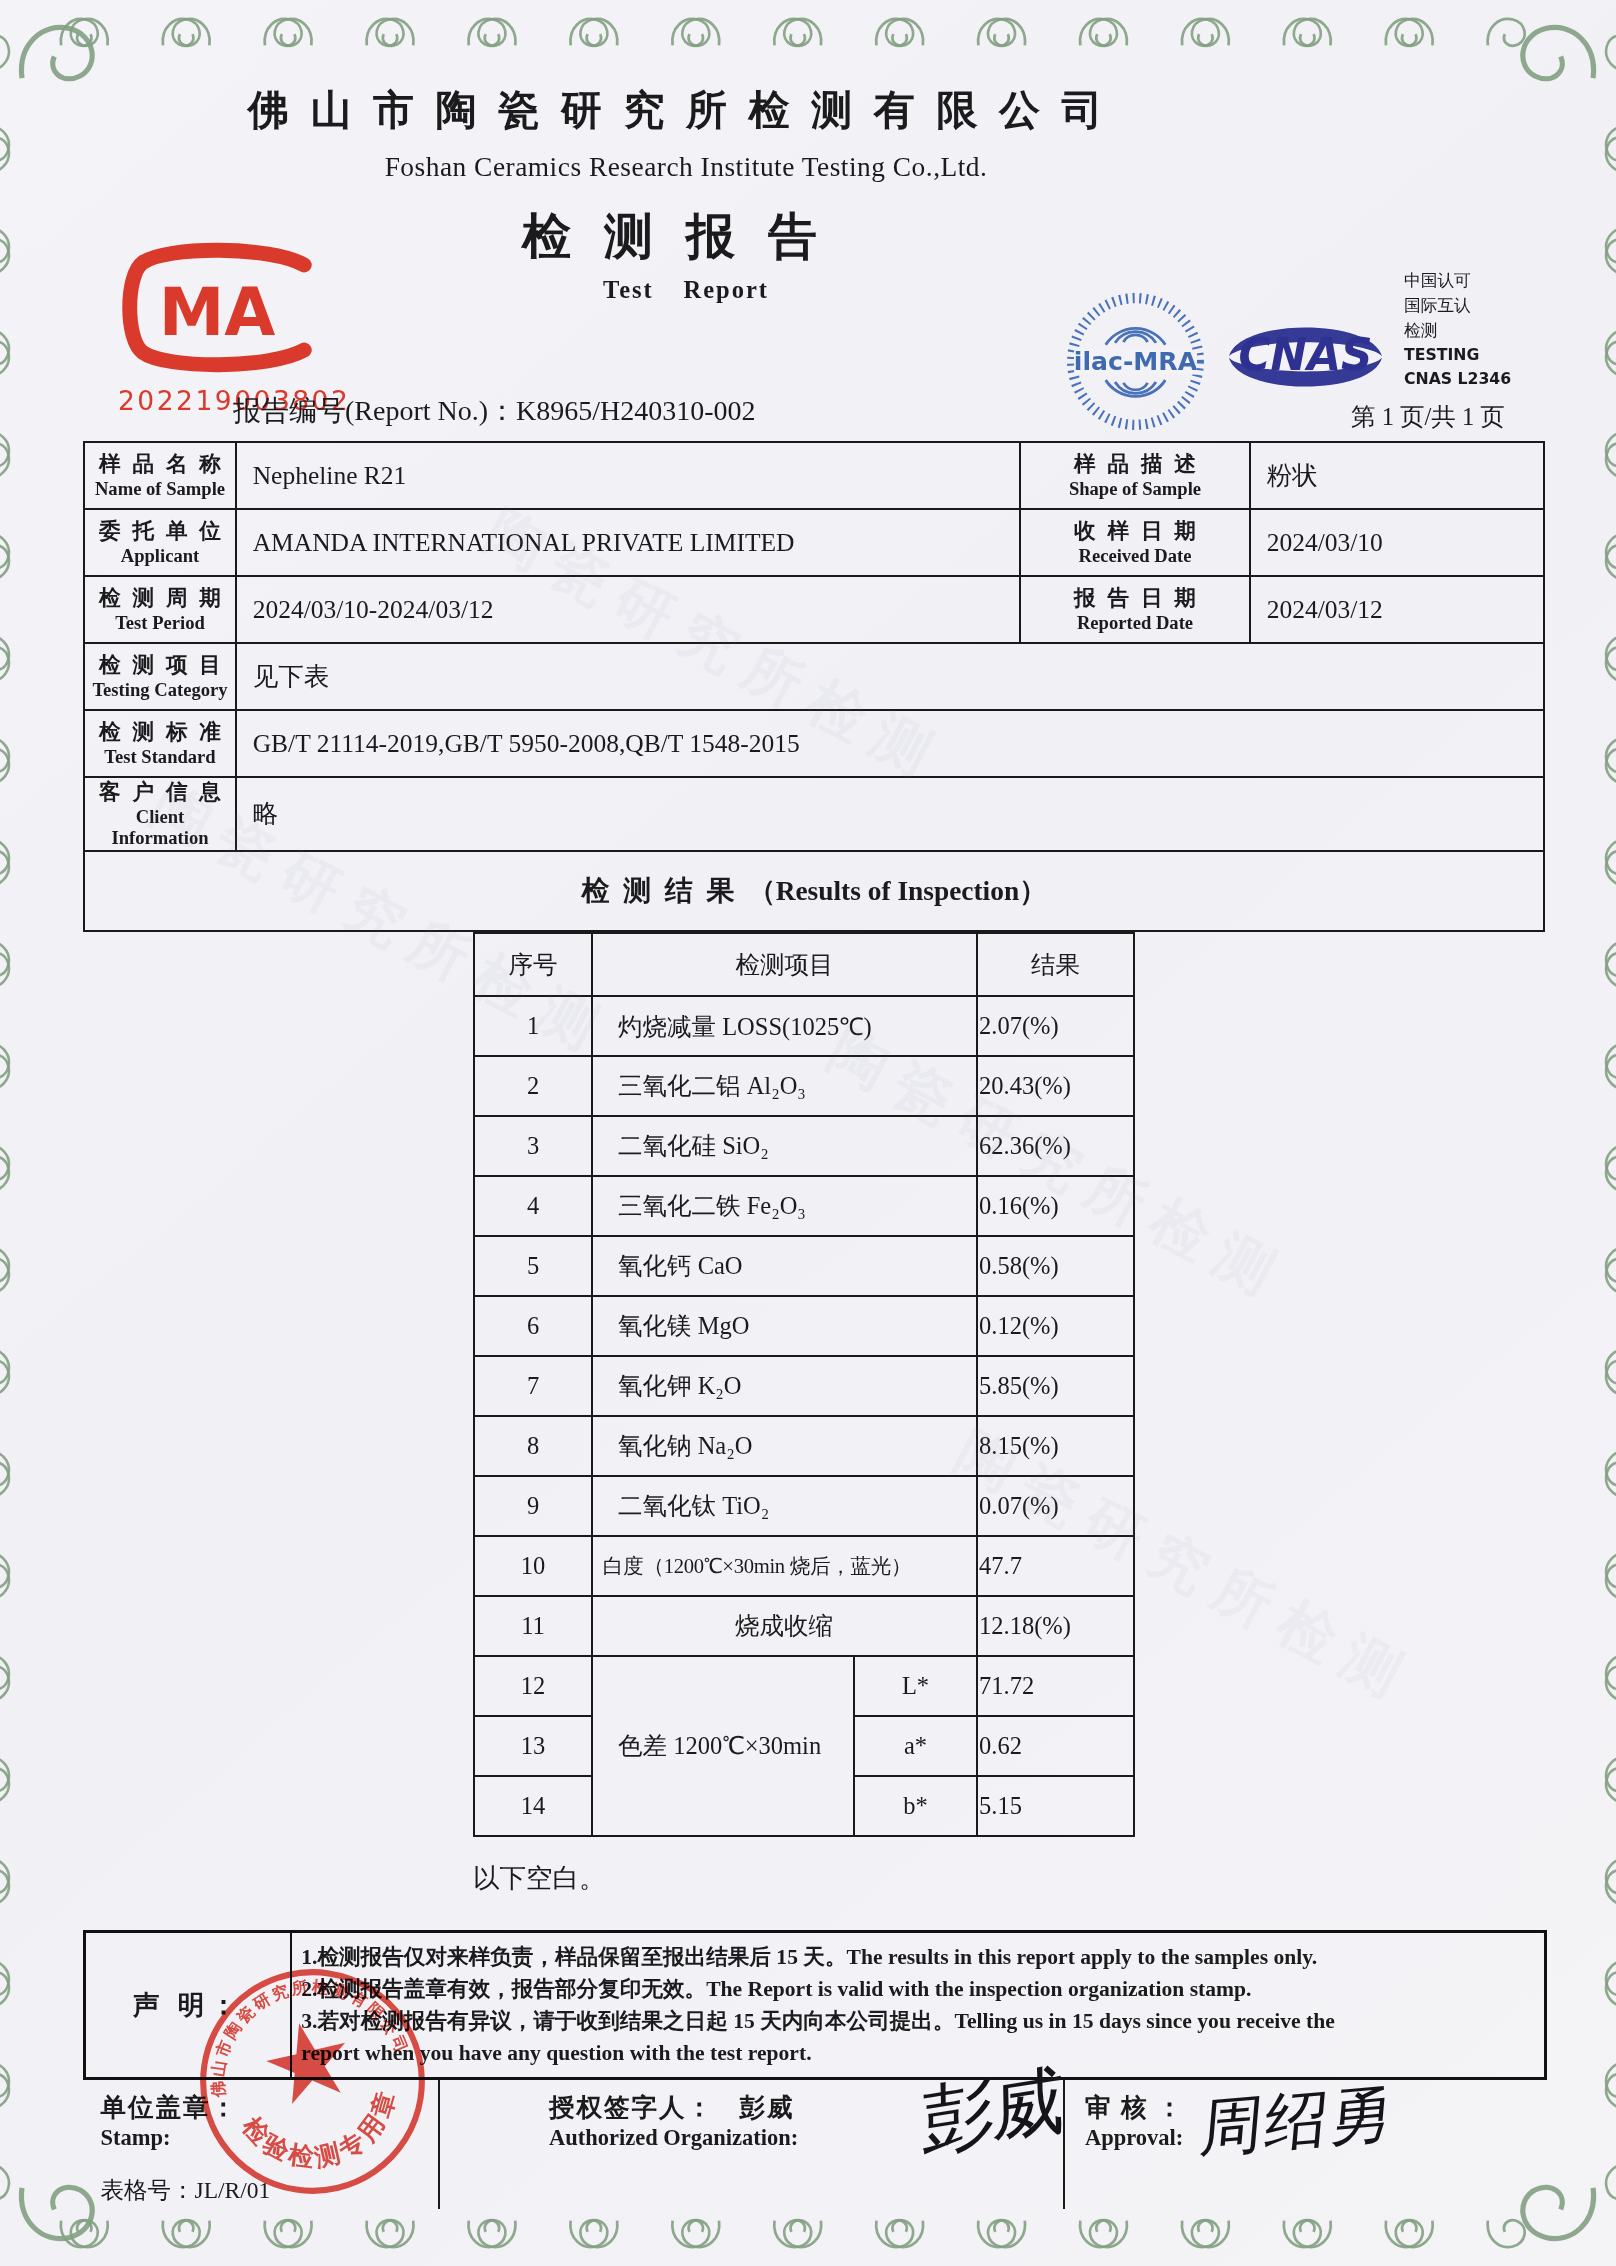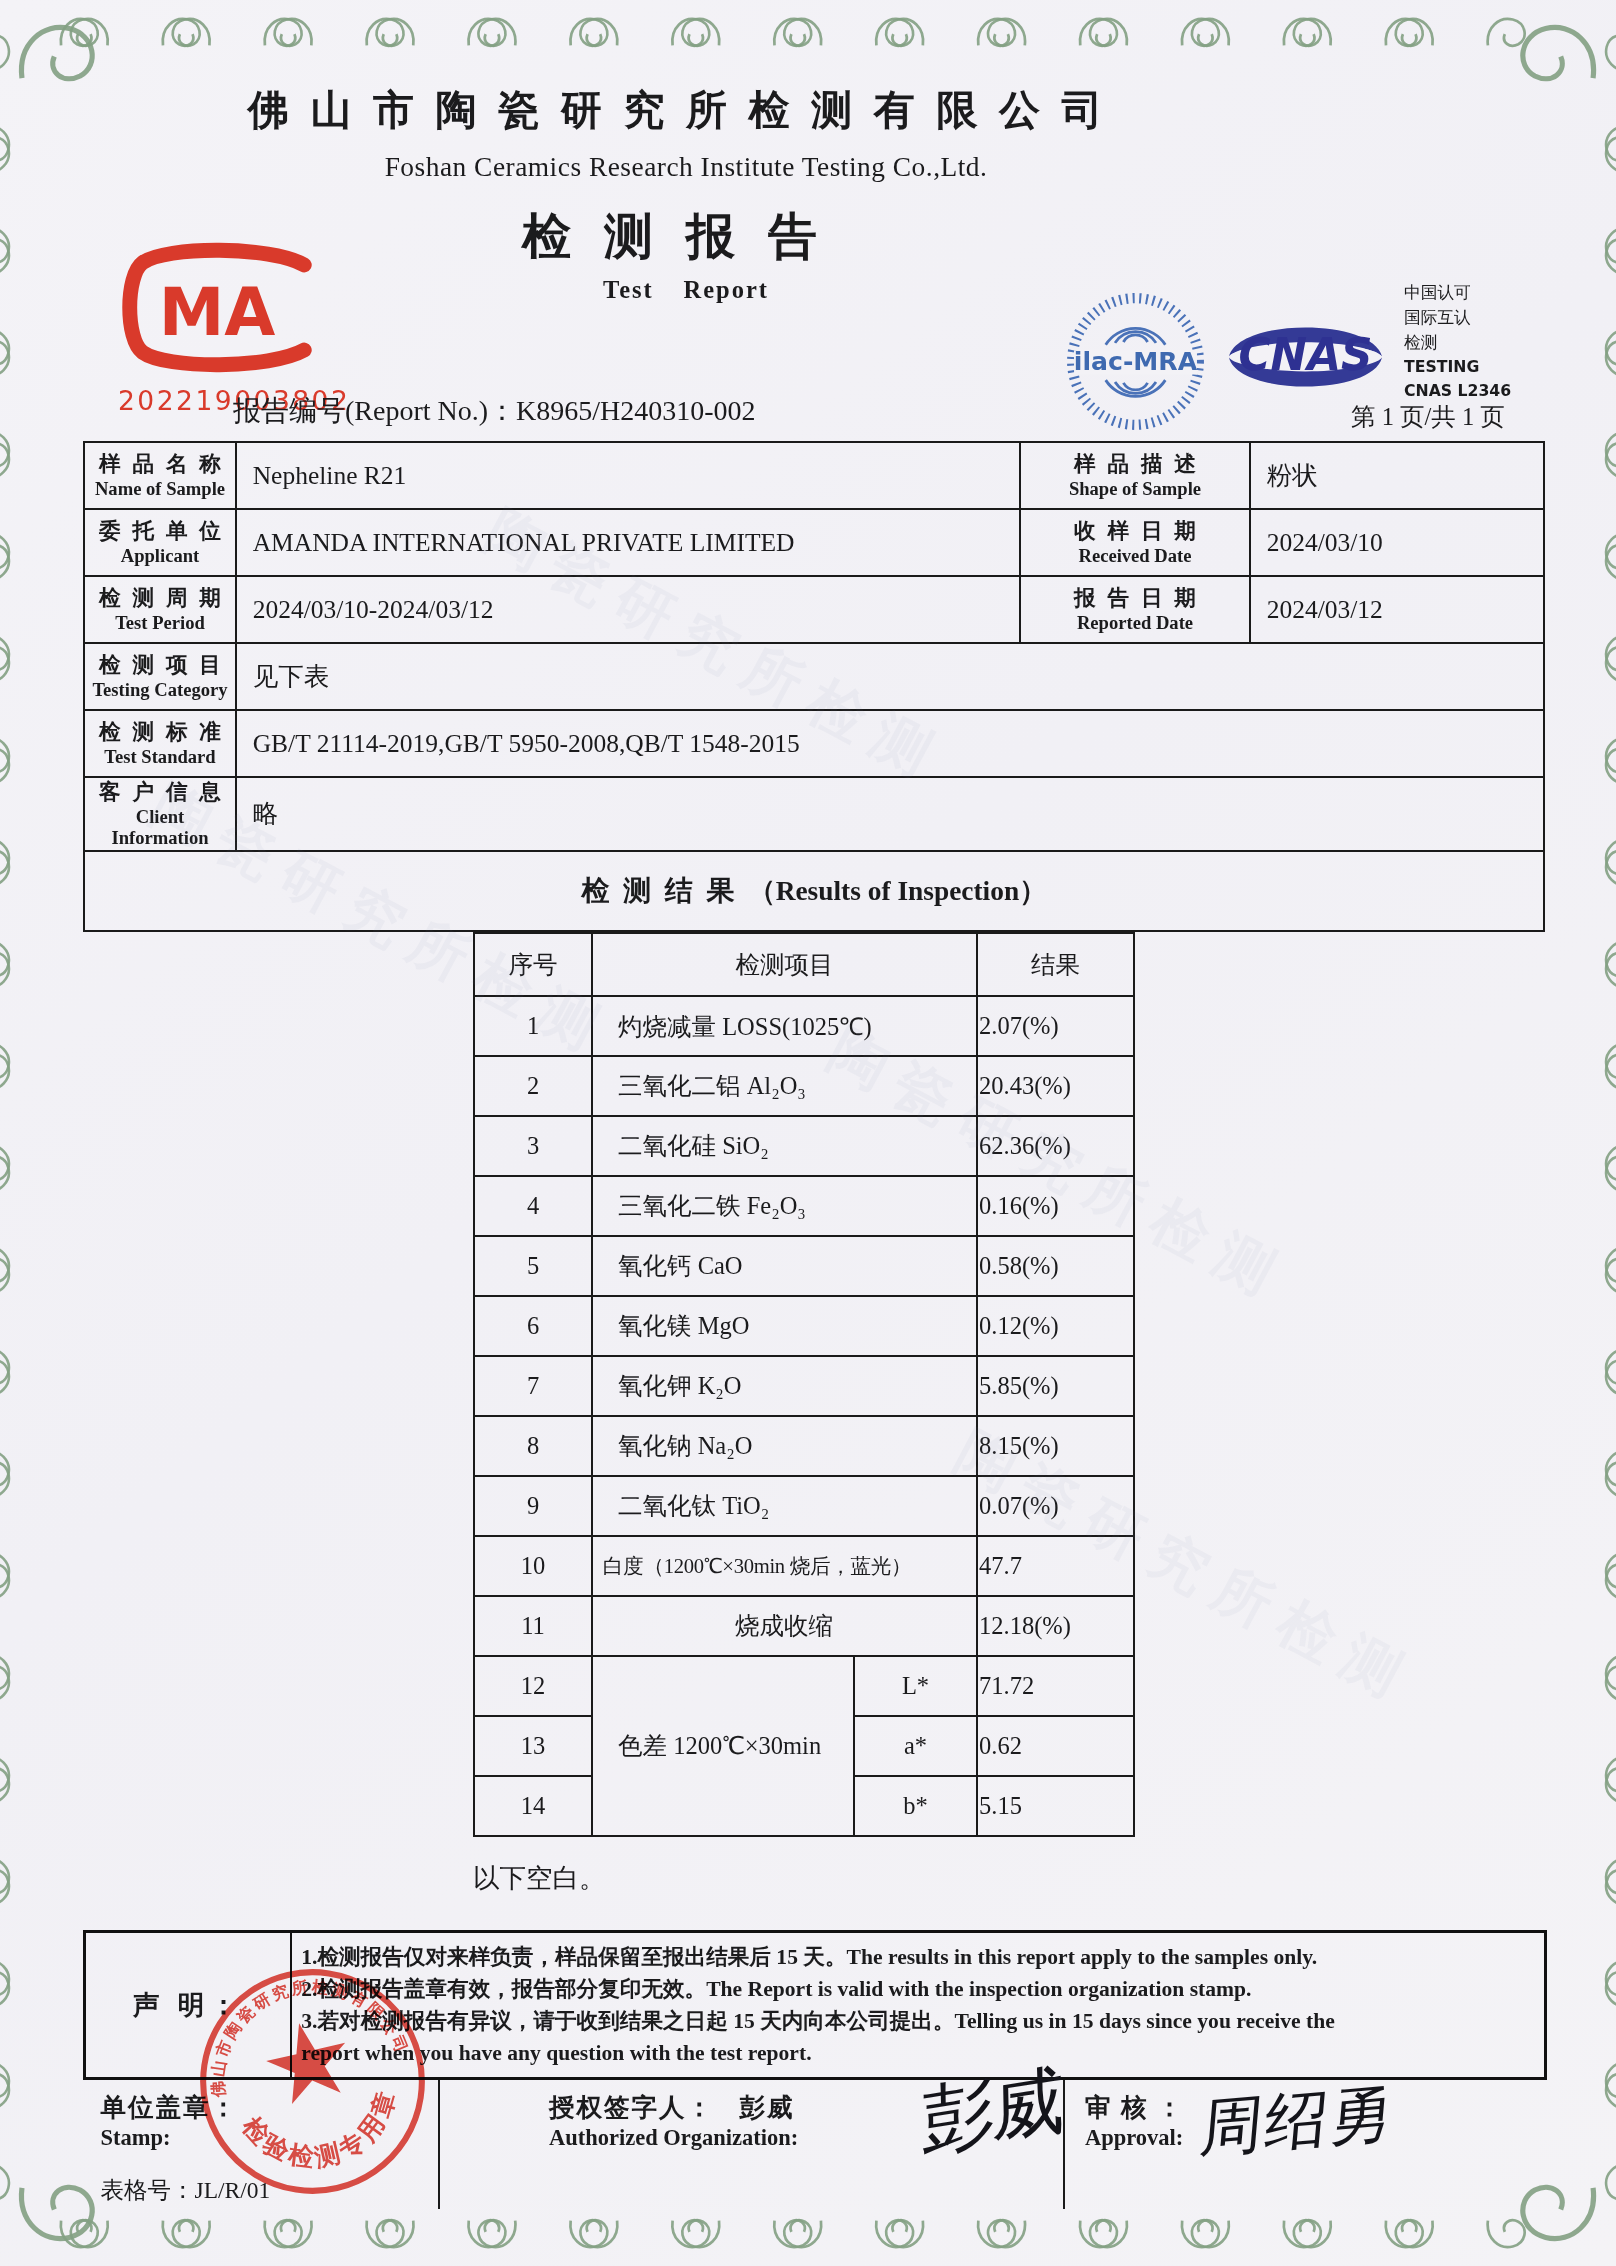--- a/index.html
+++ b/index.html
@@ -14,21 +14,21 @@
     transform:rotate(28deg);white-space:nowrap;font-weight:bold;}
   .header-zone{position:absolute;left:83px;top:0;width:1206px;text-align:center;}
   .company-cn{margin-top:83px;font-size:41px;font-weight:bold;letter-spacing:21.6px;}
   .company-en{margin-top:13.7px;font-size:27.4px;letter-spacing:0.5px;}
   .title-cn{margin-top:21.6px;font-size:49px;font-weight:bold;letter-spacing:33px;}
   .title-en{margin-top:5.9px;font-size:24.5px;font-weight:bold;word-spacing:21.6px;letter-spacing:2px;}
   .cma-box{position:absolute;left:110px;top:233px;}
   .cma-number{position:absolute;left:118px;top:385px;font-size:26.5px;color:#d93a2b;letter-spacing:2.5px;font-family:"DejaVu Sans",sans-serif;}
   .ilac-box{position:absolute;left:1061px;top:287px;}
   .cnas-box{position:absolute;left:1221px;top:299px;}
-  .acc-text{position:absolute;left:1404px;top:280px;font-size:16.7px;line-height:1.5;}
+  .acc-text{position:absolute;left:1404px;top:268px;font-size:16.7px;line-height:1.5;}
   .acc-text .en{font-weight:bold;font-family:"DejaVu Sans",sans-serif;font-size:15.7px;}
   .report-line{position:absolute;left:233px;top:392px;font-size:28px;}
   .page-info{position:absolute;left:1351px;top:400px;font-size:24.5px;}
   table{border-collapse:collapse;table-layout:fixed;}
   .info-table{margin-left:83px;width:1460px;border:2.9px solid #1a1a1a;}
   .info-table td{border:2px solid #1a1a1a;vertical-align:middle;}
   .info-table td.lab{height:63px;text-align:center;}
   .lab .cn{display:block;font-size:21.6px;font-weight:bold;letter-spacing:11.8px;text-indent:11.8px;line-height:1.25;}
   .lab .en{display:block;font-size:18.6px;font-weight:bold;line-height:1.15;}
   .info-table td.val{font-size:25.5px;padding-left:15.7px;}

